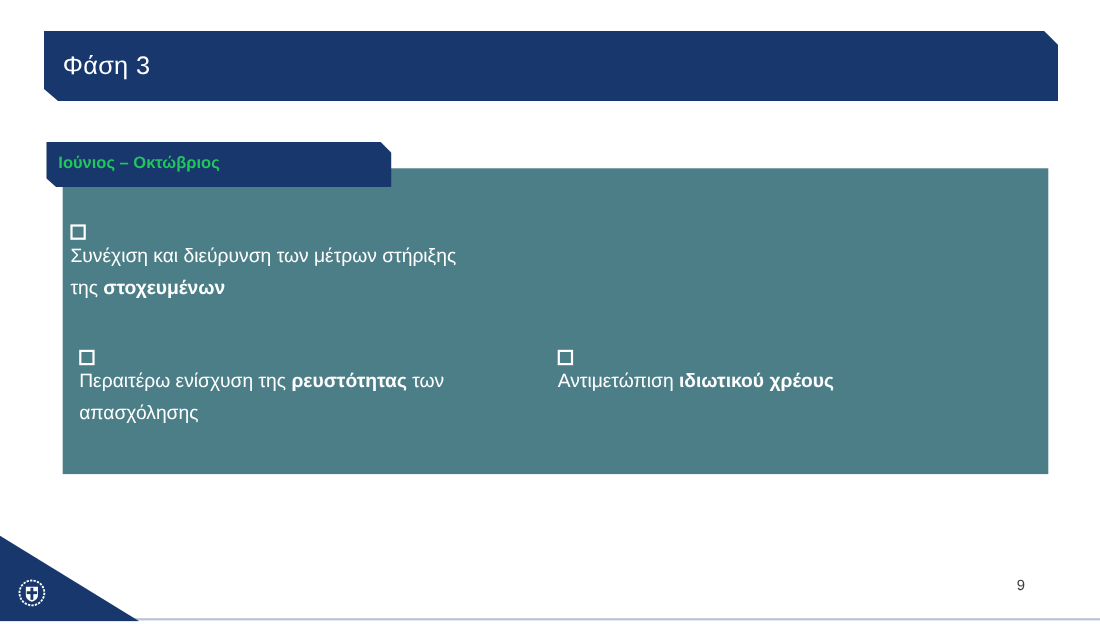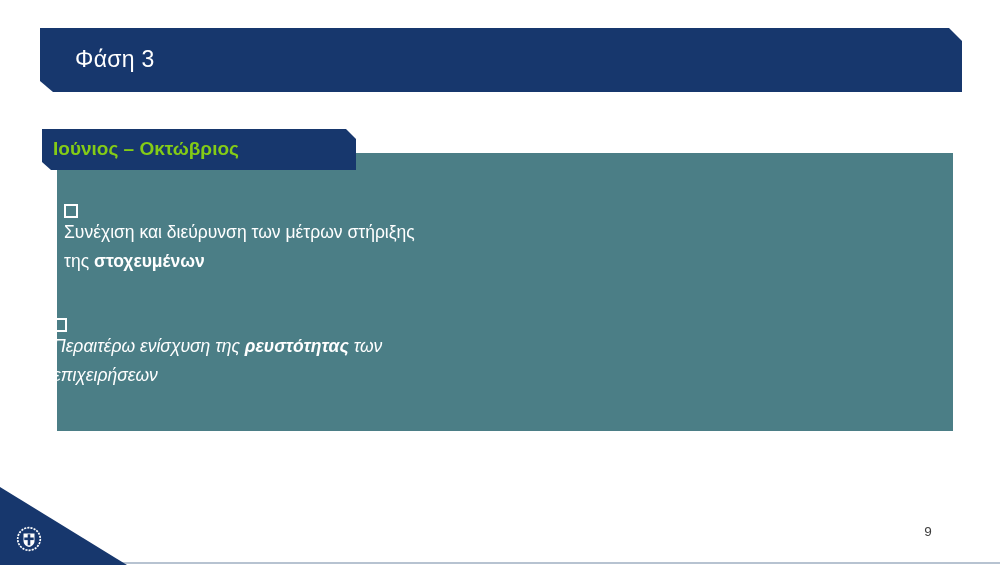--- a/index.html
+++ b/index.html
@@ -20,33 +20,33 @@
 
   
   .title-bar{
     position:absolute;left:40px;top:28px;width:922px;height:64px;
     background:var(--navy);
     clip-path:polygon(0 0, calc(100% - 13px) 0, 100% 13px, 100% 100%, 13px 100%, 0 calc(100% - 11px));
     display:flex;align-items:center;
   }
   .title-bar .title-text{
     color:#ffffff;font-size:23px;font-weight:400;letter-spacing:.3px;
-    padding-left:35px;margin-top:-2px;
+    padding-left:17px;margin-top:-2px;
   }
 
   
   .date-tab{
     position:absolute;left:42px;top:129px;width:314px;height:41px;
     background:var(--navy);
     clip-path:polygon(0 0, calc(100% - 10px) 0, 100% 10px, 100% 100%, 9px 100%, 0 calc(100% - 8px));
     display:flex;align-items:center;
     z-index:3;
   }
   .date-tab .tab-text{
-    color:#84cc16;font-size:19px;font-weight:700;
+    color:#22c55e;font-size:15px;font-weight:700;
     padding-left:11px;margin-top:-2px;
   }
 
   
   .panel{
     position:absolute;left:57px;top:153px;width:896px;height:278px;
     background:var(--teal);
     z-index:1;
   }
 
@@ -60,21 +60,21 @@
     border:2.5px solid #ffffff;
     margin:5px 10px 0 0;
     background:transparent;
   }
   .bullet .btext{
     font-size:17.5px;line-height:29px;font-weight:400;color:#ffffff;
   }
   .bullet .btext b{font-weight:700;}
   .b0{left:64px;top:199px;width:425px;}
   .b1{left:507px;top:199px;width:430px;}
-  .b2{left:53px;top:313px;width:425px;font-style:italic;}
+  .b2{left:72px;top:313px;width:425px;}
   .b3{left:507px;top:313px;width:430px;}
 
   
   .corner-tri{
     position:absolute;left:0;top:487px;width:127px;height:78px;
     background:var(--navy);
     clip-path:polygon(0 0, 100% 100%, 0 100%);
     z-index:2;
   }
   .emblem{position:absolute;left:15px;top:525px;z-index:3;}
@@ -102,21 +102,25 @@
   </div>
 
   <div class="panel"></div>
 
   <div class="bullet b0">
     <span class="chk"></span>
     <span class="btext"><span>Συνέχιση και διεύρυνση των μέτρων στήριξης</span><br><span>της </span><b>στοχευμένων</b></span>
   </div>
   <div class="bullet b2">
     <span class="chk"></span>
-    <span class="btext"><span>Περαιτέρω ενίσχυση της </span><b>ρευστότητας</b><span> των</span><br><span>επιχειρήσεων</span></span>
+    <span class="btext"><span>Περαιτέρω ενίσχυση της </span><b>ρευστότητας</b><span> των</span><br><span>απασχόλησης</span></span>
+  </div>
+  <div class="bullet b3">
+    <span class="chk"></span>
+    <span class="btext"><span>Αντιμετώπιση </span><b>ιδιωτικού χρέους</b></span>
   </div>
 
   <div class="corner-tri"></div>
 
   <svg class="emblem" width="28" height="28" viewBox="0 0 28 28">
     <circle cx="14" cy="14" r="11.3" fill="none" stroke="#ffffff" stroke-width="1.7" stroke-dasharray="2.1 1.1"></circle>
     <path d="M8.5 8.5 h11 v7.5 c0 3.2 -2.4 5.2 -5.5 6 c-3.1 -0.8 -5.5 -2.8 -5.5 -6 z" fill="#ffffff"></path>
     <rect x="12.7" y="9.3" width="2.6" height="11" fill="#17376d"></rect>
     <rect x="9.3" y="12.5" width="9.4" height="2.6" fill="#17376d"></rect>
   </svg>

